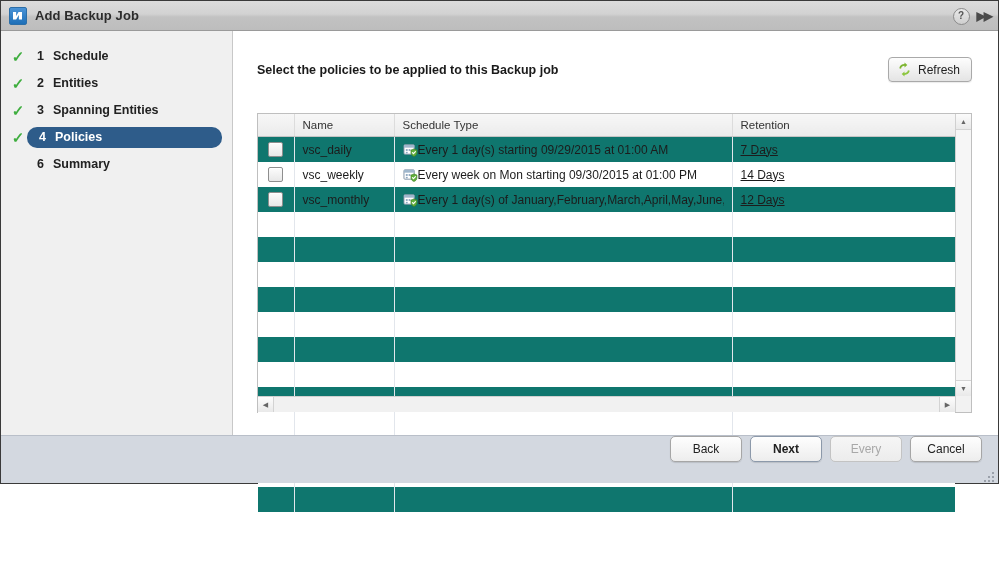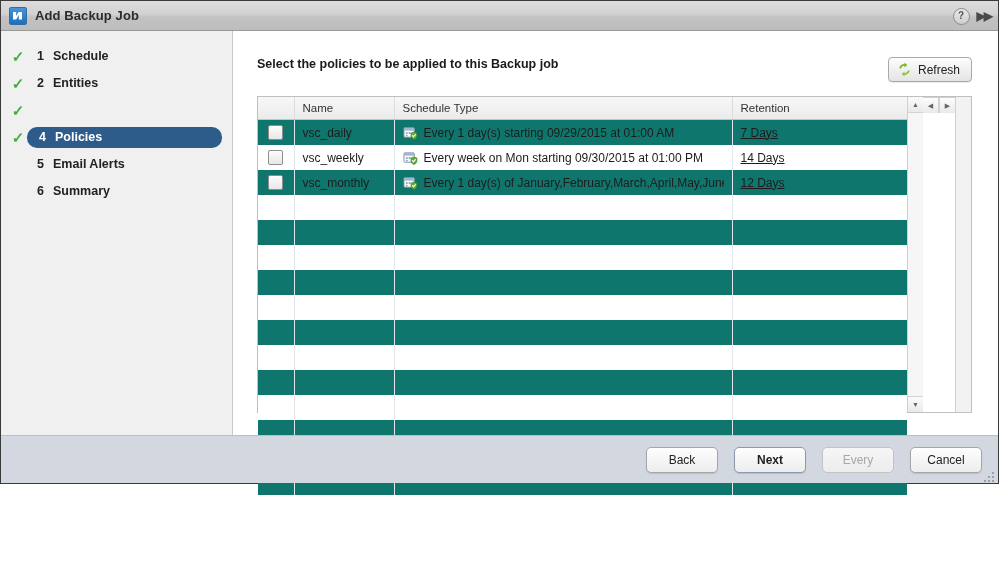--- a/index.html
+++ b/index.html
@@ -65,34 +65,34 @@
     font-size:12.5px;font-weight:bold;color:#222;padding:4px 12px 4px 10px;
     border-radius:10px;line-height:1.1;white-space:nowrap;
   }
   .step.active .step-label{
     background:#2e5c8a;color:#fff;padding-right:120px;padding-left:12px;
   }
   .step-num{display:inline-block;min-width:10px;margin-right:6px;}
   
   .content{flex:1 1 auto;padding:26px 26px 0 24px;box-sizing:border-box;min-width:0;
            display:flex;flex-direction:column;}
-  .content-head{display:flex;align-items:flex-start;justify-content:space-between;margin-bottom:14px;}
+  .content-head{display:flex;align-items:center;justify-content:space-between;margin-bottom:31px;}
   .content-title{font-size:12.5px;font-weight:bold;color:#1a1a1a;}
   .refresh-btn{
     display:flex;align-items:center;gap:6px;
     background:linear-gradient(to bottom,#fdfdfd,#e4e4e4);
     border:1px solid #a9a9a9;border-radius:4px;padding:4px 11px 4px 8px;
     font-size:12px;color:#222;cursor:pointer;
     box-shadow:0 1px 1px rgba(0,0,0,.08);
   }
   .refresh-ico{width:15px;height:15px;flex:0 0 15px;position:relative;}
   
   .table-wrap{
     flex:1 1 auto;border:1px solid #bfbfbf;background:#fff;
-    display:flex;min-height:0;margin-bottom:0;
+    display:flex;flex-direction:column;min-height:0;margin-bottom:0;
   }
   .table-scroller{flex:1 1 auto;display:flex;min-height:0;}
   .table-main{flex:1 1 auto;min-width:0;display:flex;flex-direction:column;}
   table{border-collapse:collapse;width:100%;table-layout:fixed;}
   thead th{
     background:linear-gradient(to bottom,#f7f7f7,#ebebeb);
     border-bottom:1px solid #c4c4c4;border-right:1px solid #dcdcdc;
     font-size:11.5px;font-weight:normal;color:#333;text-align:left;
     padding:5px 8px;height:21px;box-sizing:border-box;
   }
@@ -110,21 +110,21 @@
   tbody td.col-sched{width:338px;}
   tbody td.col-ret{border-right:none;text-decoration:underline;}
   tbody tr.odd td{background:#0f766e;}
   tbody tr.even td{background:#ffffff;}
   .chk{
     display:inline-block;width:13px;height:13px;vertical-align:middle;
     border:1px solid #8e8e8e;border-radius:2px;
     background:linear-gradient(to bottom,#fcfcfc,#e8e8e8);
     box-shadow:inset 0 1px 0 #fff;
   }
-  .sched-cell{display:flex;align-items:center;gap:6px;height:25px;overflow:hidden;}
+  .sched-cell{display:flex;align-items:center;height:25px;overflow:hidden;}
   .sched-text{overflow:hidden;white-space:nowrap;text-overflow:clip;}
   .cal-ico{width:15px;height:14px;flex:0 0 15px;position:relative;}
   
   .vsb{
     width:15px;flex:0 0 15px;background:#f2f2f2;border-left:1px solid #d0d0d0;
     display:flex;flex-direction:column;justify-content:space-between;
   }
   .vsb .arr{
     height:15px;display:flex;align-items:center;justify-content:center;
     background:linear-gradient(to bottom,#fbfbfb,#e9e9e9);
@@ -143,22 +143,22 @@
     background:linear-gradient(to bottom,#fdfdfd,#e9e9e9);
   }
   .hsb .arr.left{border-right:1px solid #d3d3d3;}
   .hsb .arr.right{border-left:1px solid #d3d3d3;}
   .hsb .track{flex:1 1 auto;background:#f1f1f1;}
   .hsb-corner{width:15px;flex:0 0 15px;background:#f2f2f2;border-left:1px solid #d0d0d0;}
   .content-pad{height:22px;flex:0 0 22px;}
   
   .footer{
     height:48px;flex:0 0 48px;background:#d3d8e0;border-top:1px solid #b9bfc9;
-    display:flex;align-items:center;justify-content:flex-end;
-    padding-right:16px;gap:16px;box-sizing:border-box;position:relative;
+    display:flex;align-items:flex-start;justify-content:flex-end;
+    padding-right:16px;gap:8px;box-sizing:border-box;position:relative;
   }
   .btn{
     min-width:72px;height:26px;padding:0 14px;
     background:linear-gradient(to bottom,#fefefe,#ededed);
     border:1px solid #a6a6a6;border-radius:5px;
     font-size:12px;color:#222;cursor:pointer;
     box-shadow:0 1px 1px rgba(0,0,0,.12);
     font-family:"Liberation Sans",sans-serif;
   }
   .btn.default{font-weight:bold;border-color:#8c99aa;}
@@ -190,31 +190,28 @@
         </span>
       </div>
       <div class="step">
         <span class="check">✓</span>
         <span class="step-label">
           <span class="step-num">2</span><span>Entities</span>
         </span>
       </div>
       <div class="step">
         <span class="check">✓</span>
+        <span class="step-label">
+          <span class="step-num">3</span><span>Spanning Entities</span>
+        </span>
       </div>
       <div class="step active">
         <span class="check">✓</span>
         <span class="step-label">
           <span class="step-num">4</span><span>Policies</span>
-        </span>
-      </div>
-      <div class="step">
-        <span class="check empty">&nbsp;</span>
-        <span class="step-label">
-          <span class="step-num">5</span><span>Email Alerts</span>
         </span>
       </div>
       <div class="step">
         <span class="check empty">&nbsp;</span>
         <span class="step-label">
           <span class="step-num">6</span><span>Summary</span>
         </span>
       </div>
     </div>
 

